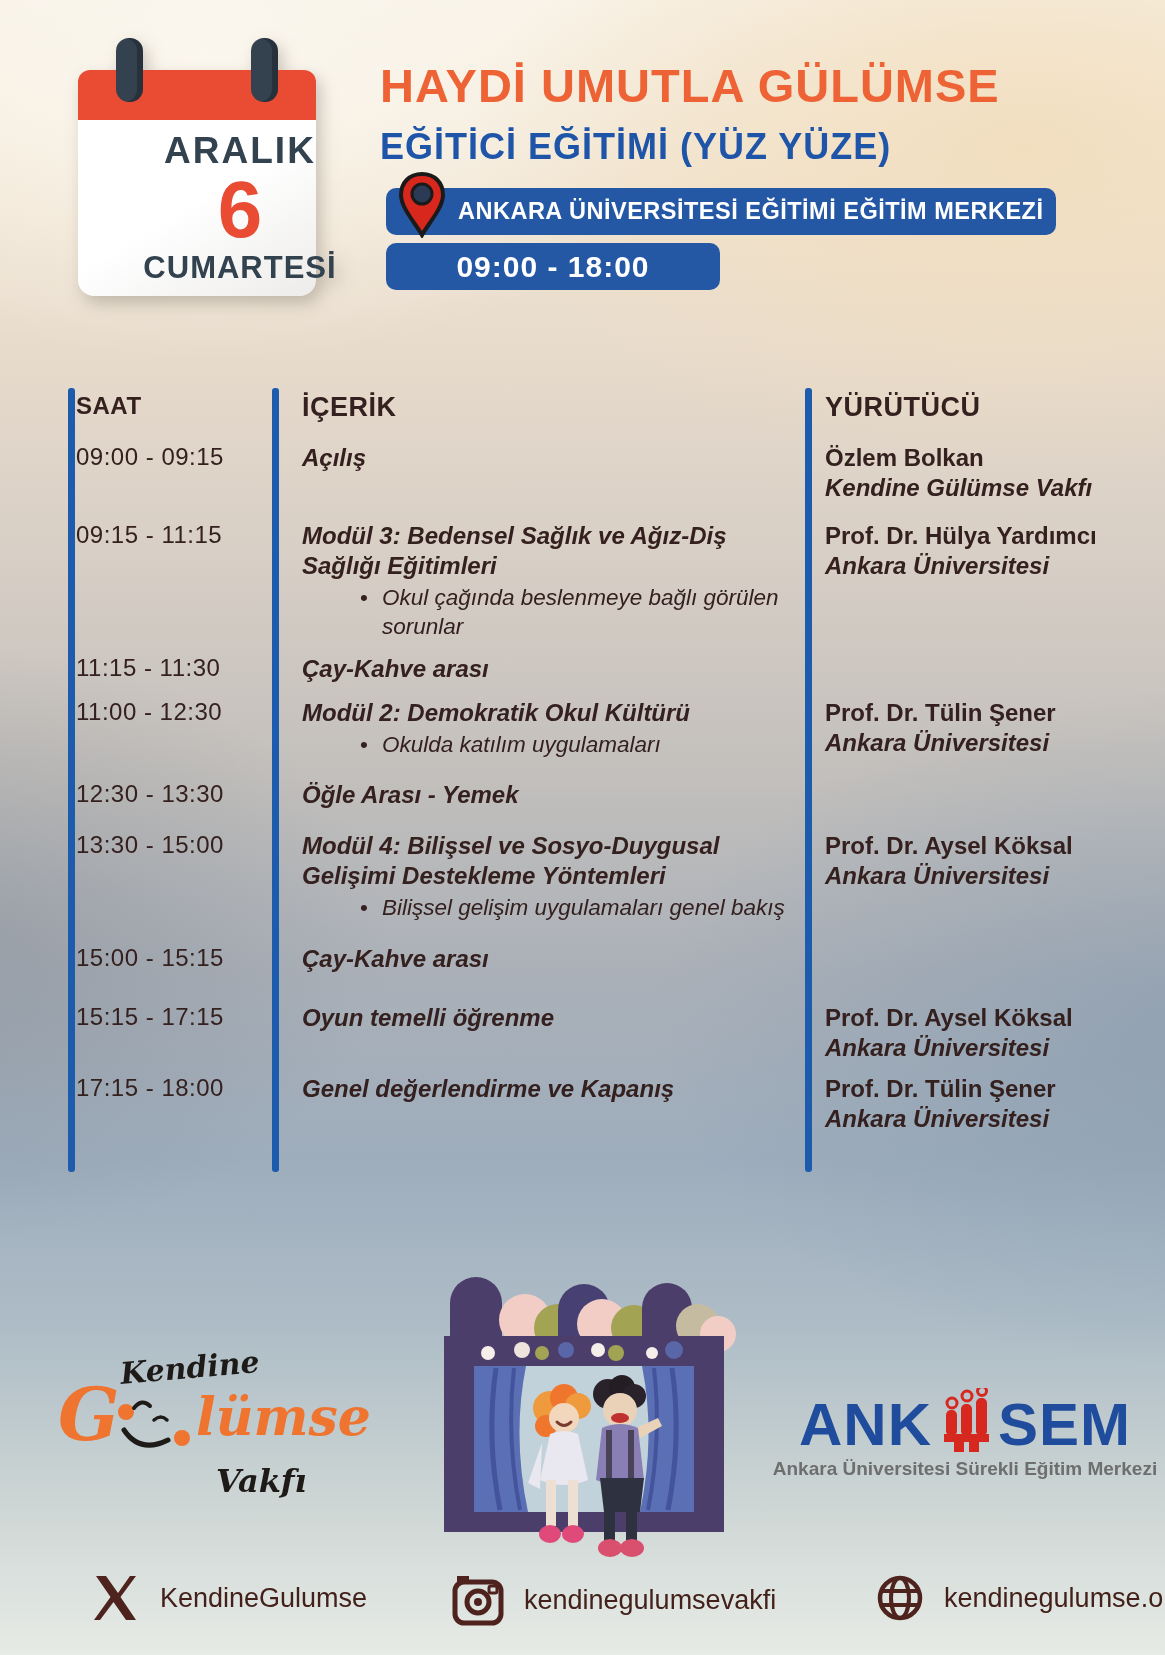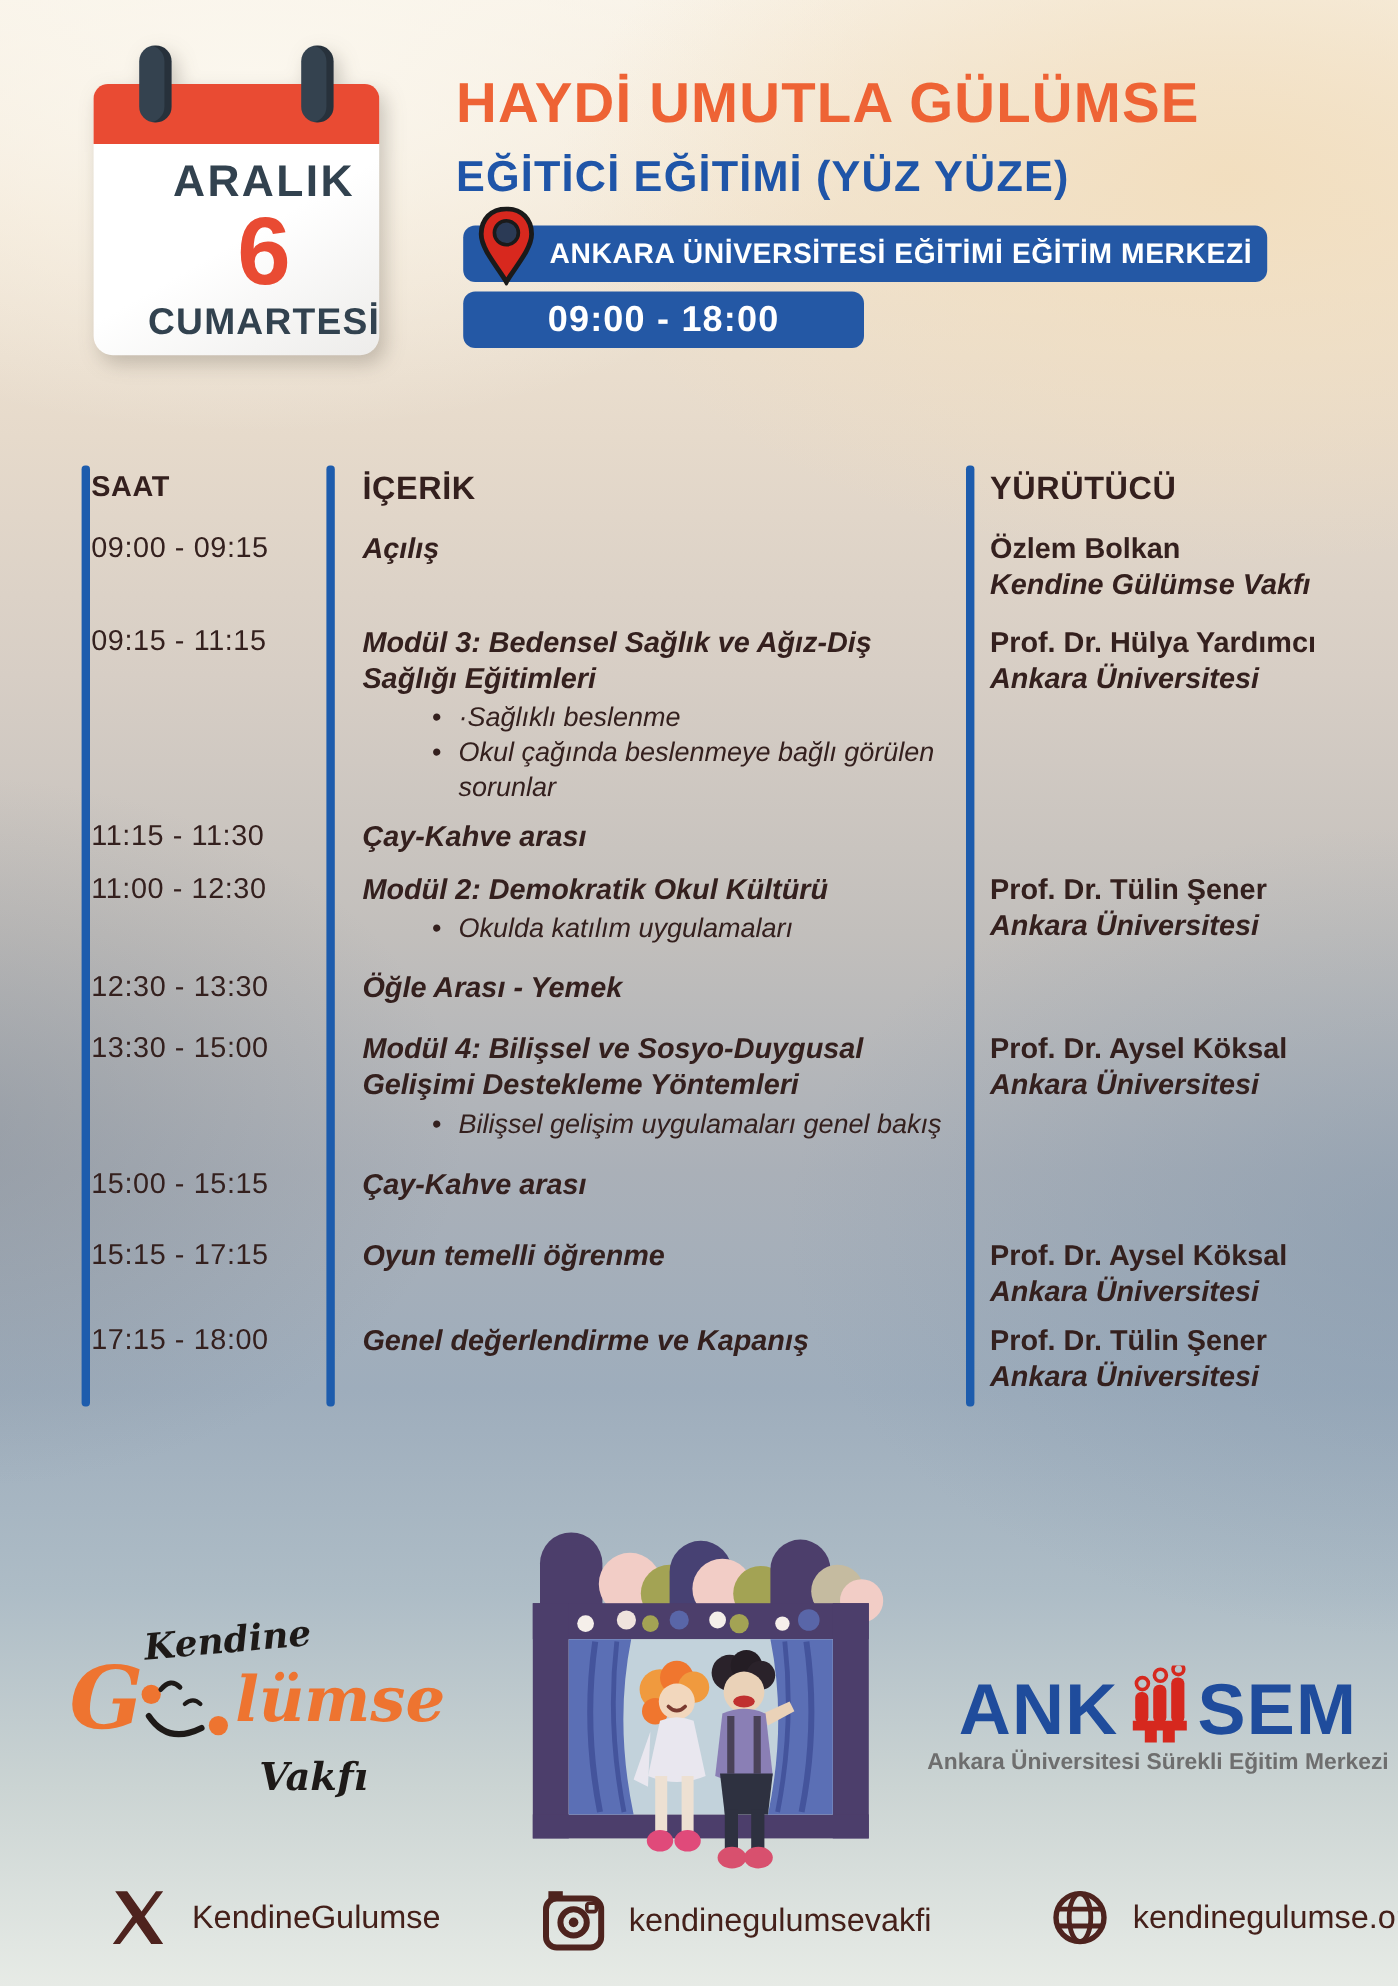--- a/index.html
+++ b/index.html
@@ -7,21 +7,21 @@
   .page{position:relative;width:1165px;height:1655px;margin:0 auto;overflow:hidden;
     background:
       radial-gradient(ellipse 900px 520px at 88% 9%, rgba(242,222,190,0.95), rgba(242,222,190,0) 62%),
       radial-gradient(ellipse 760px 420px at 18% 4%, rgba(251,247,238,1), rgba(251,247,238,0) 70%),
       radial-gradient(ellipse 820px 520px at 102% 62%, rgba(122,146,170,0.45), rgba(122,146,170,0) 65%),
       radial-gradient(ellipse 700px 480px at -4% 57%, rgba(116,126,138,0.38), rgba(116,126,138,0) 62%),
       linear-gradient(180deg,#F8F2E7 0%,#F1E5D3 11%,#E6DACB 22%,#D7CEC5 34%,#C2BFBC 47%,#AAB0B8 59%,#9EADBC 70%,#ADBCC6 80%,#CBD4D3 90%,#E7EBE6 100%);
   }
 
   
-  .calendar{position:absolute;left:78px;top:38px;width:284px;height:262px;filter:drop-shadow(5px 7px 8px rgba(60,50,40,0.25));}
+  .calendar{position:absolute;left:78px;top:38px;width:284px;height:262px;filter:drop-shadow(5px 7px 8px rgba(60,50,40,0.25));padding-left:40px;}
   .cal-body{position:absolute;left:0;top:32px;width:238px;height:226px;background:linear-gradient(150deg,#FFFFFF 55%,#EDECEA 100%);border-radius:12px 12px 16px 16px;}
   .cal-top{position:absolute;left:0;top:32px;width:238px;height:50px;background:#E94B33;border-radius:12px 12px 0 0;}
   .cal-post{position:absolute;top:0;width:27px;height:64px;background:#34424F;border-radius:13px;box-shadow:inset -6px 0 0 rgba(0,0,0,0.25);}
   .cal-post.p1{left:38px;}
   .cal-post.p2{left:173px;}
   .cal-month{position:absolute;left:0;top:92px;width:100%;text-align:center;font-size:37px;font-weight:800;letter-spacing:2px;color:#32424F;}
   .cal-day{position:absolute;left:0;top:126px;width:100%;text-align:center;font-size:80px;font-weight:800;color:#E94B33;}
   .cal-week{position:absolute;left:0;top:212px;width:100%;text-align:center;font-size:31px;font-weight:800;letter-spacing:1px;color:#32424F;}
 
   
@@ -125,21 +125,20 @@
             <div class="cell fac">
               <div class="fname">Özlem Bolkan</div>
               <div class="forg">Kendine Gülümse Vakfı</div>
             </div>
           </div>
           <div class="row r1">
             <div class="cell time">09:15 - 11:15</div>
             <div class="cell content">
               <div class="ctitle">Modül 3: Bedensel Sağlık ve Ağız-Diş Sağlığı Eğitimleri</div>
               <ul class="bullets">
-                <li>·Sağlıklı beslenme</li>
                 <li>Okul çağında beslenmeye bağlı görülen sorunlar</li>
               </ul>
             </div>
             <div class="cell fac">
               <div class="fname">Prof. Dr. Hülya Yardımcı</div>
               <div class="forg">Ankara Üniversitesi</div>
             </div>
           </div>
           <div class="row r2">
             <div class="cell time">11:15 - 11:30</div>

